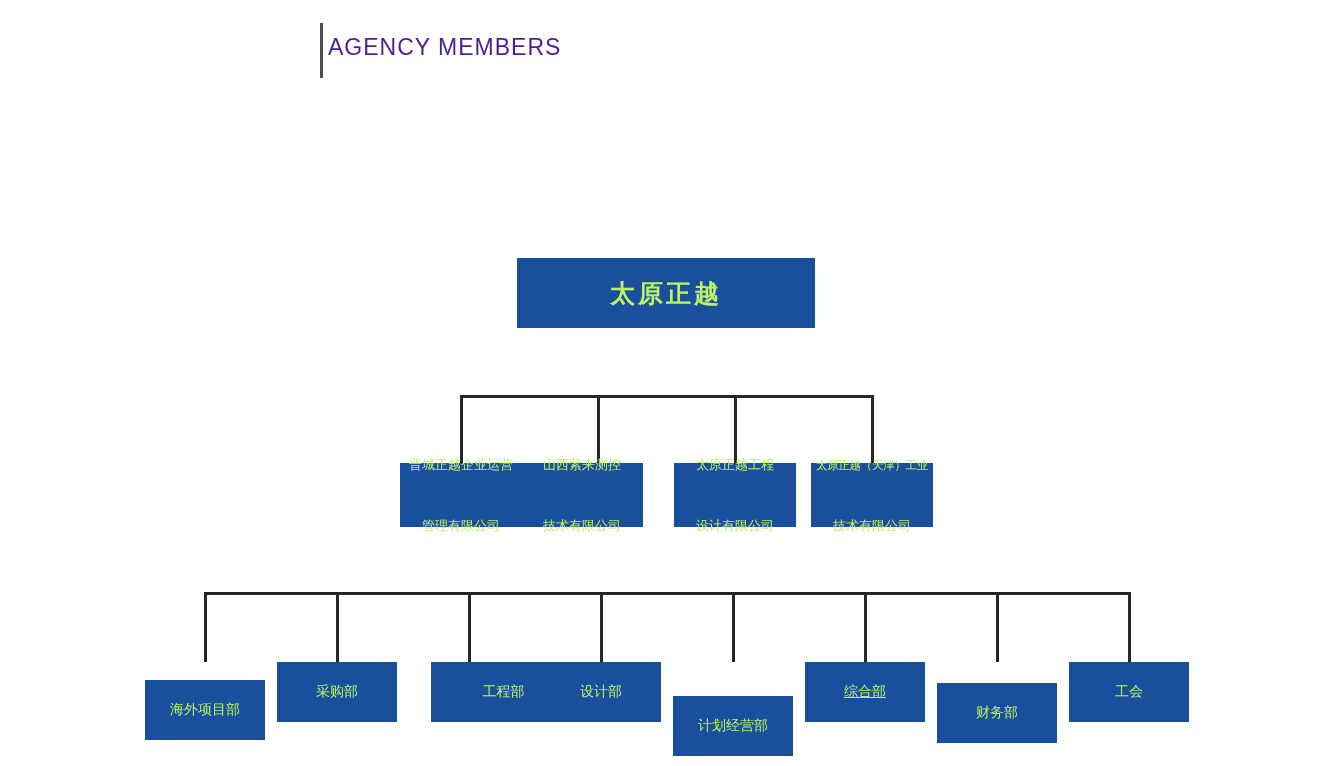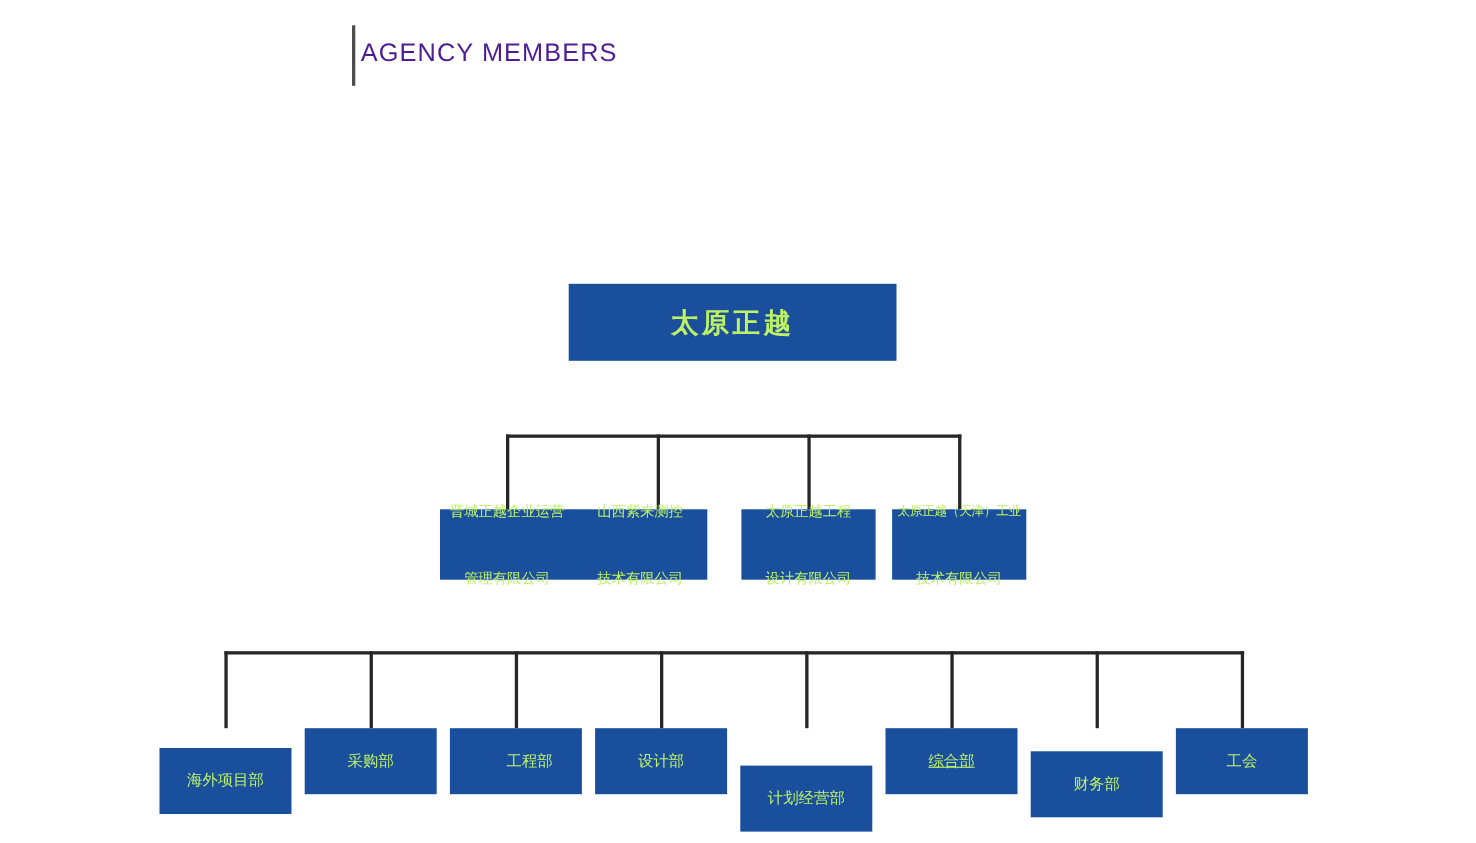--- a/index.html
+++ b/index.html
@@ -46,21 +46,21 @@
   .company-2 { left: 521px; font-family: Liberation Serif, serif; }
   .company-3 { left: 674px; }
   .company-4 { left: 811px; }
   .company-4 .line1 { font-size: 11.5px; letter-spacing: -0.3px; }
   .node-dept {
     top: 662px; width: 120px; height: 60px;
     font-size: 14px; white-space: nowrap;
   }
   .dept-1 { left: 145px; margin-top: 18px; }
   .dept-2 { left: 277px; }
-  .dept-3 { left: 409px; padding-left: 25px; }
+  .dept-3 { left: 431px; padding-left: 25px; }
   .dept-4 { left: 541px; }
   .dept-5 { left: 673px; margin-top: 34px; }
   .dept-6 { left: 805px; text-decoration: underline; }
   .dept-7 { left: 937px; margin-top: 21px; }
   .dept-8 { left: 1069px; }
 
   
   .line { position: absolute; background: #262626; }
   .hline-top { left: 459.5px; top: 395px; width: 414px; height: 3px; }
   .vline-c { top: 395px; width: 3px; height: 68px; }

